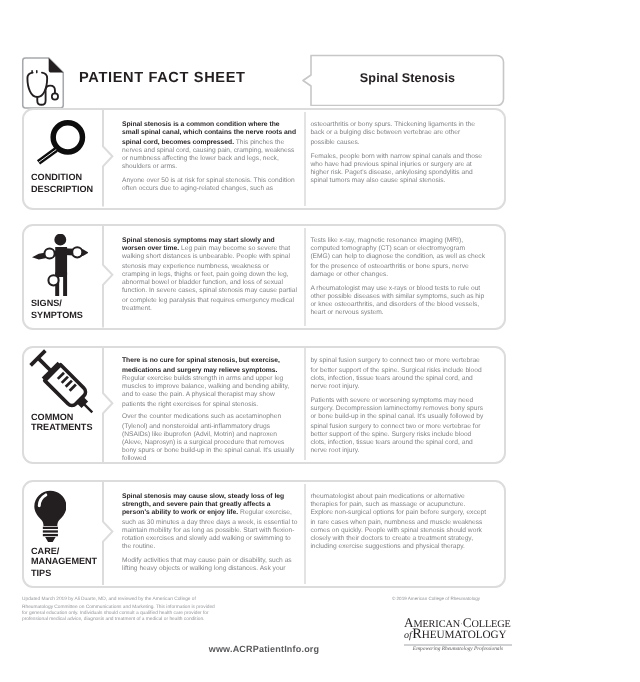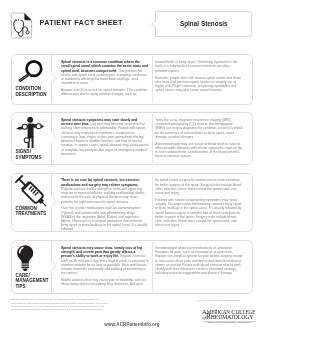--- a/index.html
+++ b/index.html
@@ -1,21 +1,21 @@
 <!DOCTYPE html>
 <html><head>
 <meta charset="utf-8">
 <title>Patient Fact Sheet</title>
 <style>
   html,body{margin:0;padding:0;}
   body{width:264px;height:341px;background:#ffffff;font-family:"Liberation Sans",sans-serif;overflow:hidden;}
   .page{position:relative;width:264px;height:341px;}
 
   
-  .header{position:absolute;left:0;top:0;width:264px;height:45px;padding-left:46px;}
+  .header{position:absolute;left:0;top:16px;width:264px;height:45px;padding-left:46px;}
   .doc-icon{position:absolute;left:10.3px;top:12.2px;width:23px;height:27px;}
   .fact-title{position:absolute;left:39.5px;top:17.5px;font-size:7.3px;font-weight:bold;letter-spacing:.32px;color:#231f20;}
   .callout{position:absolute;left:151px;top:10.5px;width:101.5px;height:26.5px;}
   .callout svg{position:absolute;left:0;top:0;width:101.5px;height:26.5px;}
   .callout-label{position:absolute;left:4px;top:0;width:97.5px;height:26.5px;display:flex;align-items:center;justify-content:center;font-size:6.3px;font-weight:bold;letter-spacing:.05px;color:#231f20;}
 
   
   .sec{position:absolute;left:10.5px;width:242px;border:0.85px solid #dcdcdc;border-radius:5.5px;background:#fff;box-sizing:border-box;}
   .sec .icon-col{position:absolute;left:0;top:0;width:49px;height:100%;}
   .sec .sec-icon{position:absolute;left:4px;width:34px;height:34px;}

